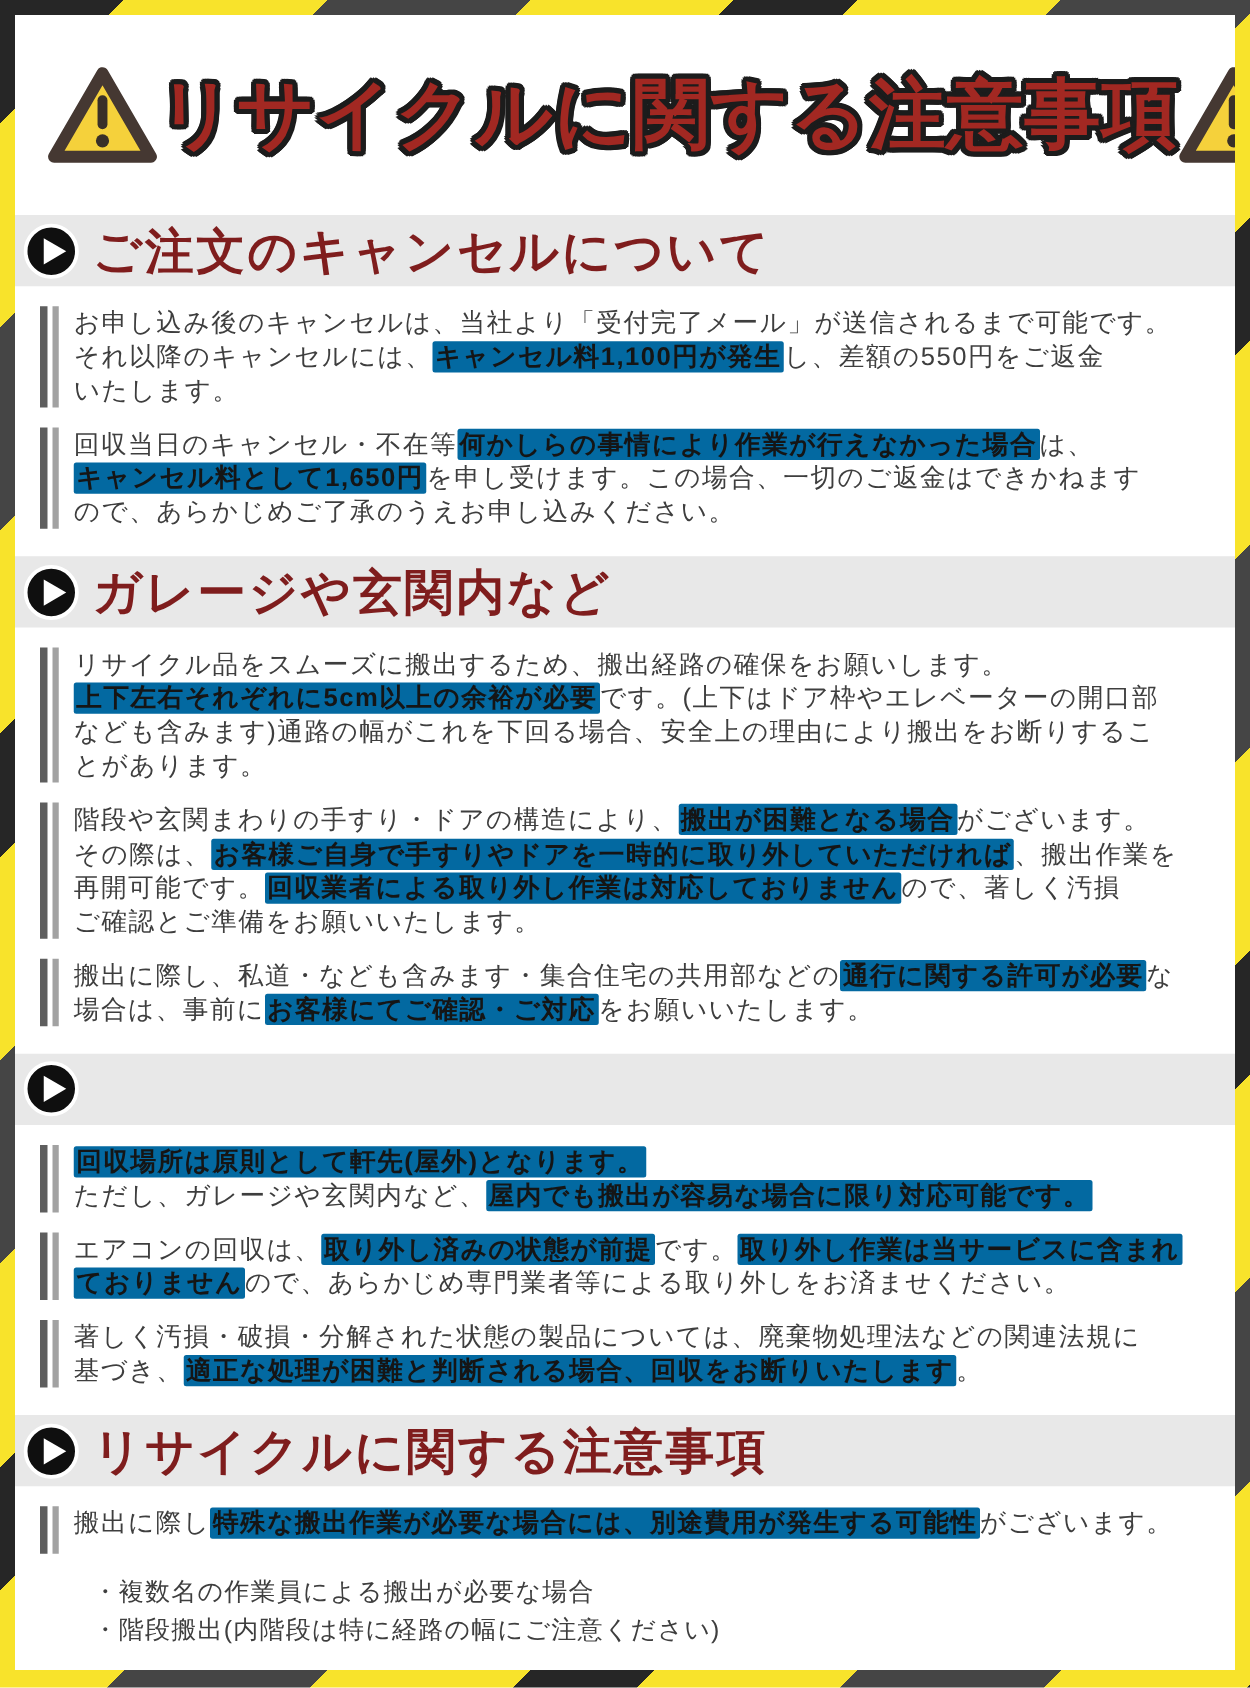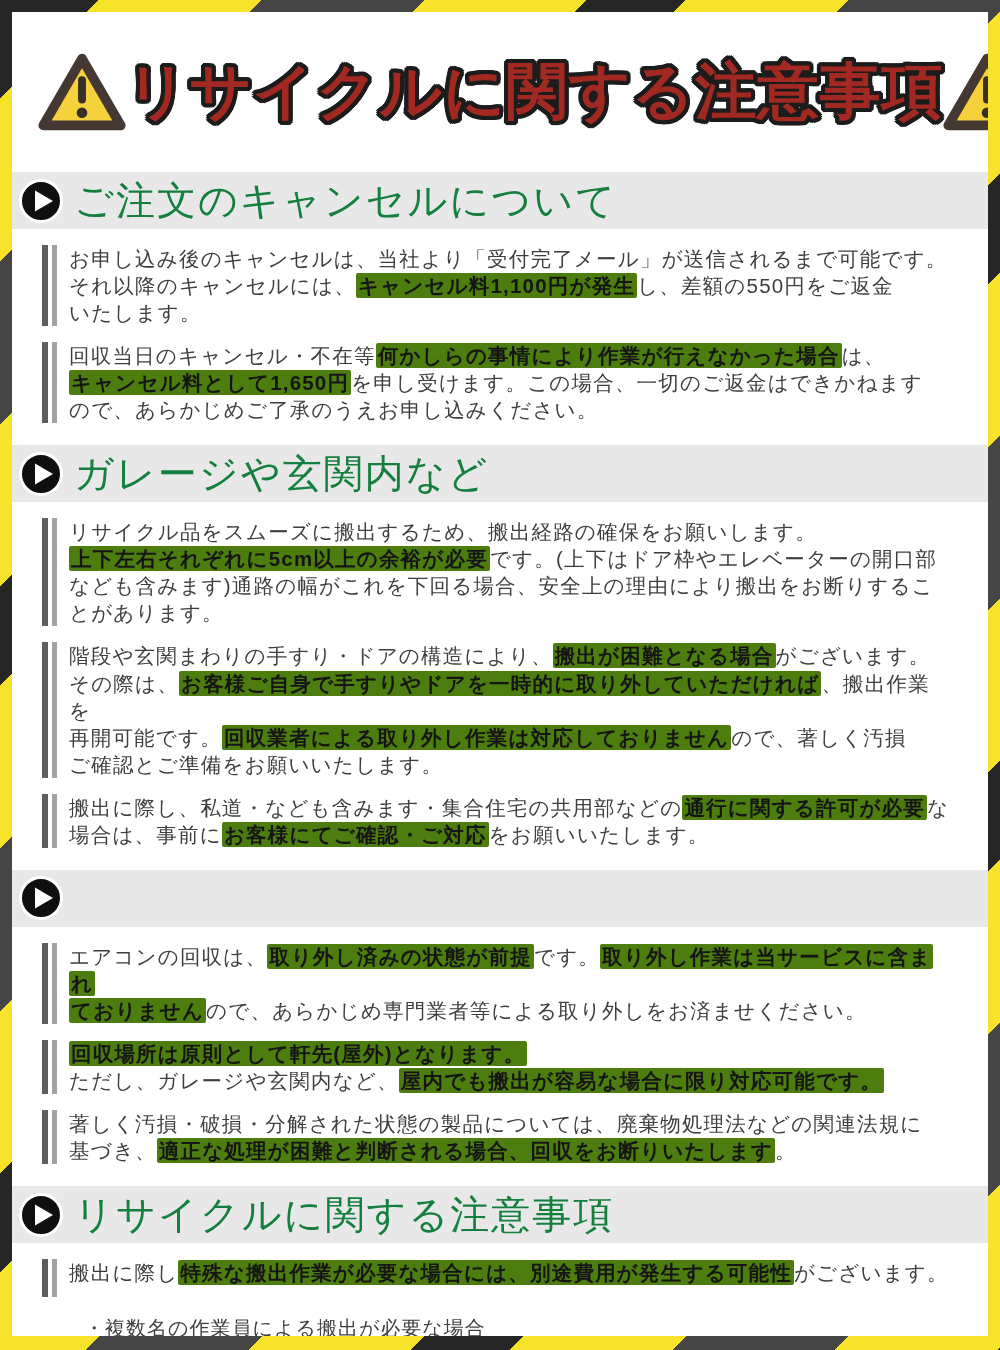--- a/index.html
+++ b/index.html
@@ -34,34 +34,34 @@
       5px 5px 0 #ffffff,-5px 5px 0 #ffffff,5px -5px 0 #ffffff,-5px -5px 0 #ffffff;
     white-space:nowrap;
   }
   
   .band{
     height:57px;background:#e8e8e8;display:flex;align-items:center;
     gap:10px;padding-left:6px;
   }
   .band .playicon{width:46px;height:46px;flex:none;}
   .band h2{
-    margin:0;font-size:39px;font-weight:400;color:#15803d;letter-spacing:2px;
+    margin:0;font-size:39px;font-weight:700;color:#7f1d1d;letter-spacing:2px;
     white-space:nowrap;
   }
   
-  .sec-body{padding:16px 36px 6px 30px;}
+  .sec-body{padding:16px 36px 6px 20px;}
   .block{display:flex;margin-bottom:16px;}
   .qbars{display:flex;gap:4px;margin-right:12px;flex:none;min-height:38px;align-self:stretch;}
   .qb1{width:6px;background:#5e5e5e;}
   .qb2{width:5px;background:#a2a2a2;}
   .para{
     margin:0;font-size:20.5px;line-height:1.32;color:#3e3e3e;letter-spacing:1.2px;
   }
   .hl{
-    background:#4d7c0f;font-weight:700;color:#151515;
+    background:#0369a1;font-weight:700;color:#151515;
     padding:1px 2px;border-radius:2px;
     -webkit-box-decoration-break:clone;box-decoration-break:clone;text-align:right;
   }
   .bullet-list{margin-left:42px;margin-bottom:14px;}
   .bullet-list .para{font-size:20px;line-height:1.5;letter-spacing:1px;}
 </style>
 </head>
 <body>
 
 <div class="poster">
@@ -141,28 +141,28 @@
         <circle cx="23" cy="23" r="20.5" fill="#0f0f0f" stroke="#ffffff" stroke-width="3"></circle>
         <polygon points="17,12.5 35,23 17,33.5" fill="#ffffff"></polygon>
       </svg>
     </div>
     <div class="sec-body">
       <div class="block">
         <div class="qbars">
             <div class="qb1"></div>
             <div class="qb2"></div>
           </div>
-        <p class="para"><span>エアコンの回収は、</span><span class="hl">取り外し済みの状態が前提</span><span>です。</span><span class="hl">取り外し作業は当サービスに含まれ</span><br><span class="hl">ておりません</span><span>ので、あらかじめ専門業者等による取り外しをお済ませください。</span></p>
+        <p class="para"><span class="hl">回収場所は原則として軒先(屋外)となります。</span><br><span>ただし、ガレージや玄関内など、</span><span class="hl">屋内でも搬出が容易な場合に限り対応可能です。</span></p>
       </div>
       <div class="block">
         <div class="qbars">
             <div class="qb1"></div>
             <div class="qb2"></div>
           </div>
-        <p class="para"><span class="hl">回収場所は原則として軒先(屋外)となります。</span><br><span>ただし、ガレージや玄関内など、</span><span class="hl">屋内でも搬出が容易な場合に限り対応可能です。</span></p>
+        <p class="para"><span>エアコンの回収は、</span><span class="hl">取り外し済みの状態が前提</span><span>です。</span><span class="hl">取り外し作業は当サービスに含まれ</span><br><span class="hl">ておりません</span><span>ので、あらかじめ専門業者等による取り外しをお済ませください。</span></p>
       </div>
       <div class="block">
         <div class="qbars">
             <div class="qb1"></div>
             <div class="qb2"></div>
           </div>
         <p class="para"><span>著しく汚損・破損・分解された状態の製品については、廃棄物処理法などの関連法規に</span><br><span>基づき、</span><span class="hl">適正な処理が困難と判断される場合、回収をお断りいたします</span><span>。</span></p>
       </div>
     </div>
 

